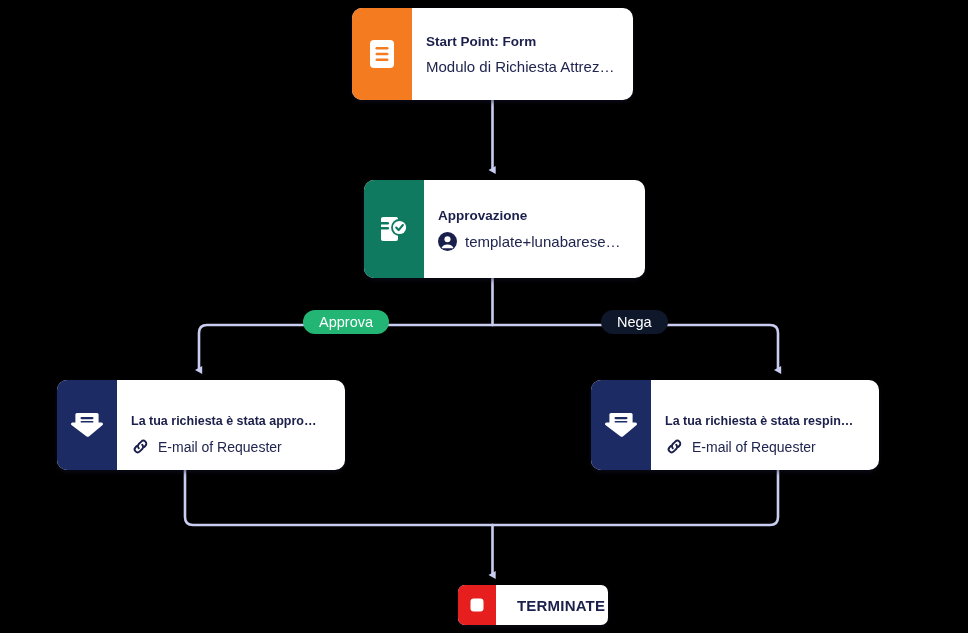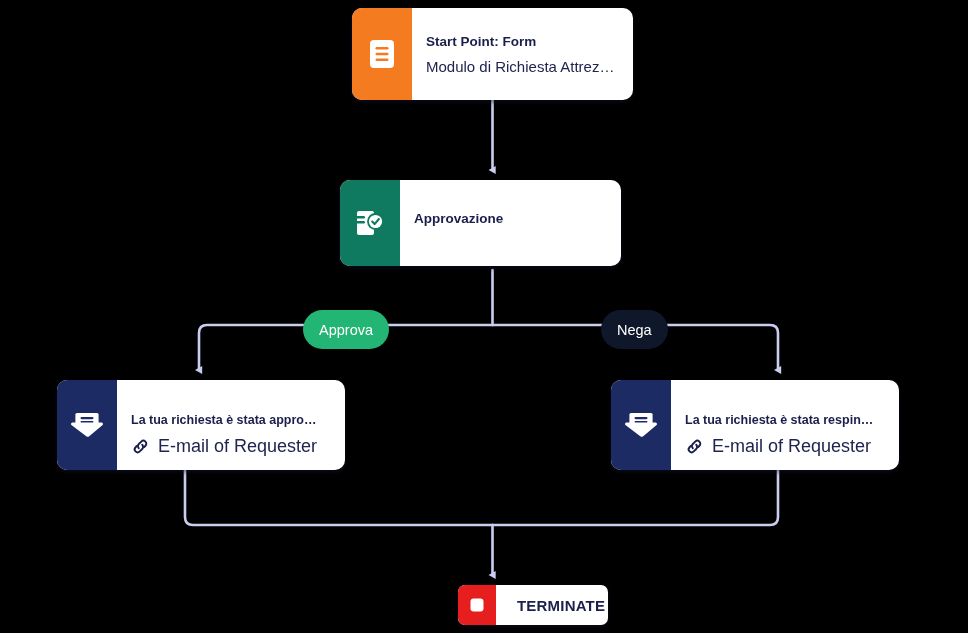--- a/index.html
+++ b/index.html
@@ -78,33 +78,33 @@
   
   #node-start {
     left: 352px; top: 8px; width: 281px; height: 92px;
   }
   #node-start .node-icon { width: 60px; background: #F47B20; }
   #node-start .node-title { font-size: 13.5px; margin-bottom: 9px; }
   #node-start .node-sub { font-size: 15px; align-items: flex-end; }
 
   
   #node-approval {
-    left: 340px; top: 180px; width: 281px; height: 86px;
+    left: 364px; top: 180px; width: 281px; height: 98px;
   }
   #node-approval .node-icon { width: 60px; background: #0F7A5F; }
   #node-approval .node-title { font-size: 13.5px; margin-bottom: 9px; }
   #node-approval .node-sub { font-size: 15px; }
 
   
   .node-email { top: 380px; width: 288px; height: 90px; }
   .node-email .node-icon { width: 60px; background: #1C2B63; }
   .node-email .node-title { font-size: 12.5px; margin-bottom: 9px; margin-top: 20px; }
-  .node-email .node-sub { font-size: 18px; }
+  .node-email .node-sub { font-size: 14px; }
   #node-email-approved { left: 57px; }
-  #node-email-denied  { left: 611px; justify-content: space-between; }
+  #node-email-denied  { left: 591px; justify-content: space-between; }
 
   
   #node-terminate {
     left: 458px; top: 585px; width: 150px; height: 40px;
     border-radius: 7px;
   }
   #node-terminate .node-icon { width: 38px; background: #E61E1E; }
   #node-terminate .node-body {
     padding: 0 21px;
     justify-content: center;
@@ -116,21 +116,21 @@
 
   
   .pill {
     position: absolute;
     display: flex;
     align-items: center;
     justify-content: center;
     color: #ffffff;
     font-size: 14.5px;
     border-radius: 999px;
-    height: 39px;
+    height: 24px;
     padding: 0 16px;
     box-sizing: border-box;
     white-space: nowrap;
   }
   #pill-approve { left: 303px; top: 310px; background: #22B573; }
   #pill-deny    { left: 601px; top: 310px; background: #0f172a; }
 </style>
 </head>
 <body>
 
@@ -183,20 +183,30 @@
         <path d="M4,3 h13 a2,2 0 0 1 2,2 v20 a2,2 0 0 1 -2,2 h-13 a2,2 0 0 1 -2,-2 v-20 a2,2 0 0 1 2,-2 z" fill="#ffffff"></path>
         <rect x="0" y="8" width="10" height="2.4" rx="1.2" fill="#0F7A5F"></rect>
         <rect x="0" y="13" width="10" height="2.4" rx="1.2" fill="#0F7A5F"></rect>
         <circle cx="20.5" cy="13.5" r="8.4" fill="#0F7A5F"></circle>
         <circle cx="20.5" cy="13.5" r="6.6" fill="#ffffff"></circle>
         <path d="M17.2,13.6 l2.4,2.5 l4.3,-5.1" fill="none" stroke="#0F7A5F" stroke-width="2.1" stroke-linecap="round" stroke-linejoin="round"></path>
       </svg>
     </div>
     <div class="node-body">
       <div class="node-title">Approvazione</div>
+      <div class="node-sub">
+        <span class="sub-icon">
+          <svg width="19" height="19" viewBox="0 0 20 20" xmlns="http://www.w3.org/2000/svg">
+            <circle cx="10" cy="10" r="10" fill="#1b1f4b"></circle>
+            <circle cx="10" cy="7.6" r="3.2" fill="#ffffff"></circle>
+            <path d="M3.6,17.2 a6.6,5.4 0 0 1 12.8,0 z" fill="#ffffff"></path>
+          </svg>
+        </span>
+        <span class="sub-text">template+lunabarese…</span>
+      </div>
     </div>
   </div>
 
   <div class="pill" id="pill-approve">Approva</div>
   <div class="pill" id="pill-deny">Nega</div>
 
   <div class="node node-email" id="node-email-approved">
     <div class="node-icon">
       <svg width="32" height="28" viewBox="0 0 32 28" xmlns="http://www.w3.org/2000/svg">
         <path d="M6,2 h20 a1.6,1.6 0 0 1 1.6,1.6 v11 h-23.2 v-11 A1.6,1.6 0 0 1 6,2 z" fill="#ffffff"></path>

